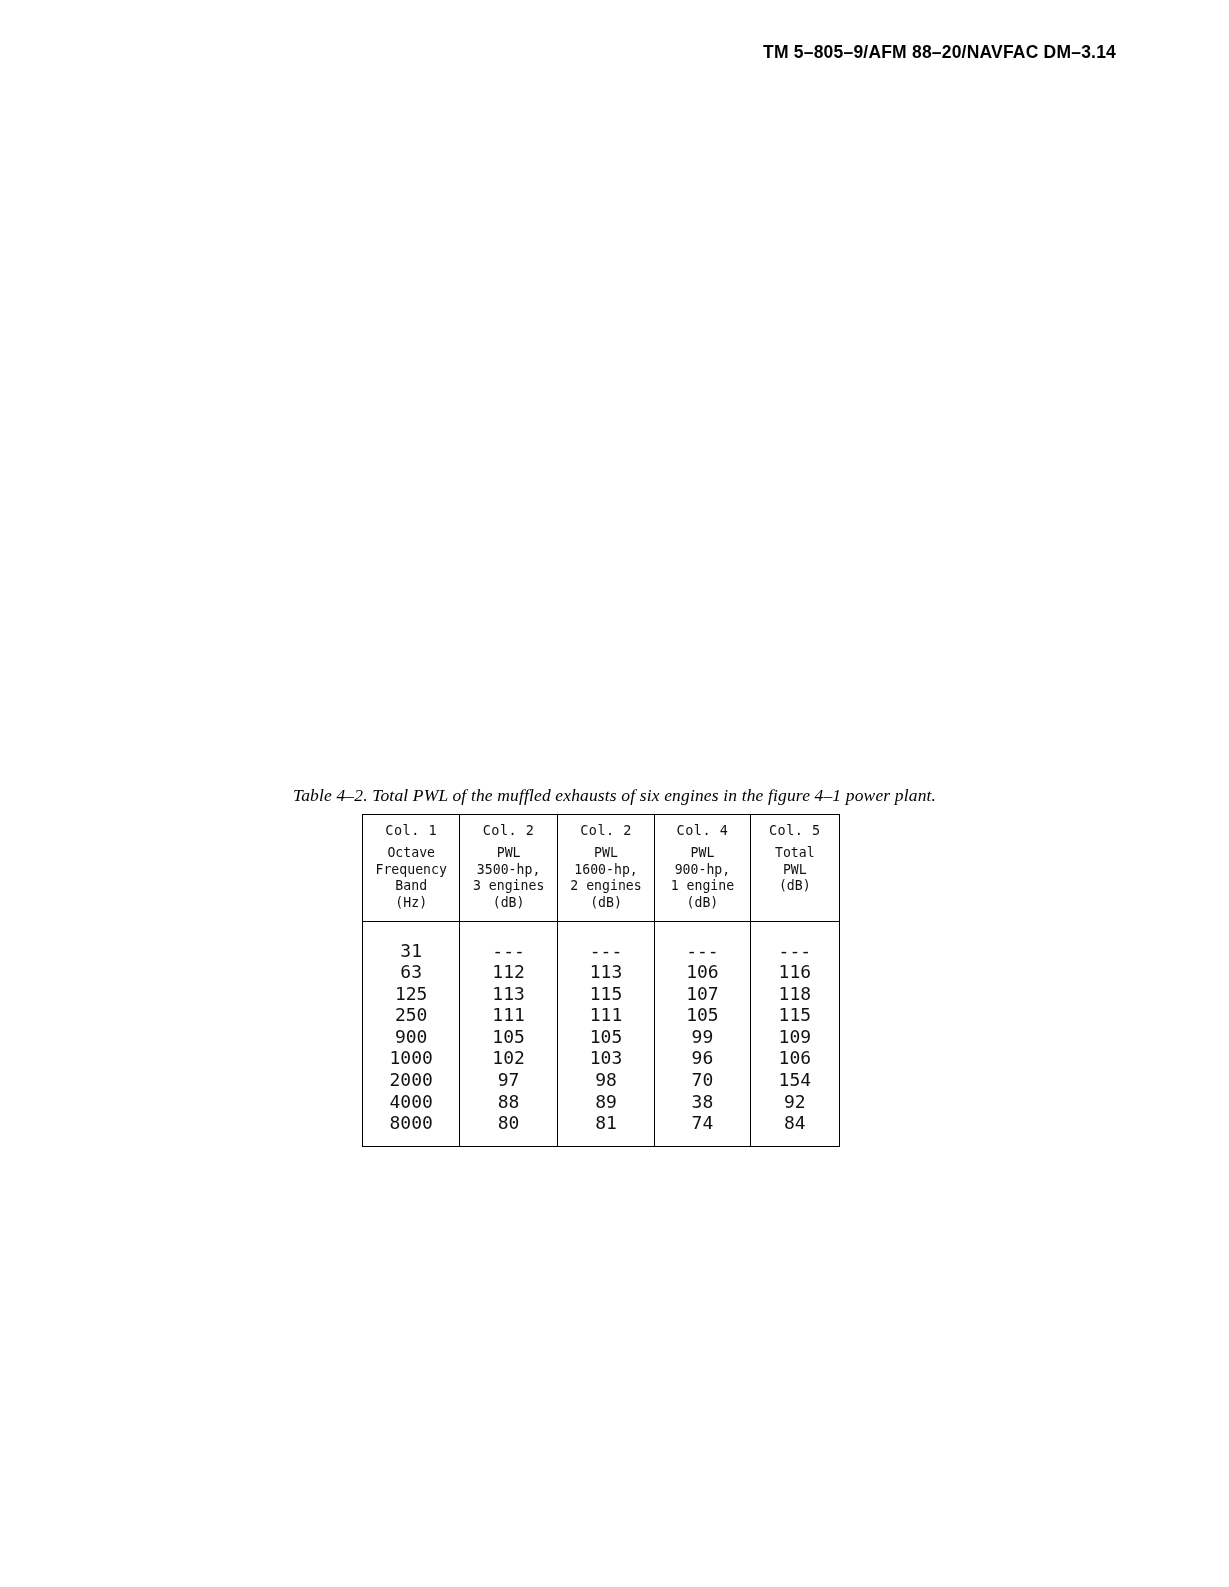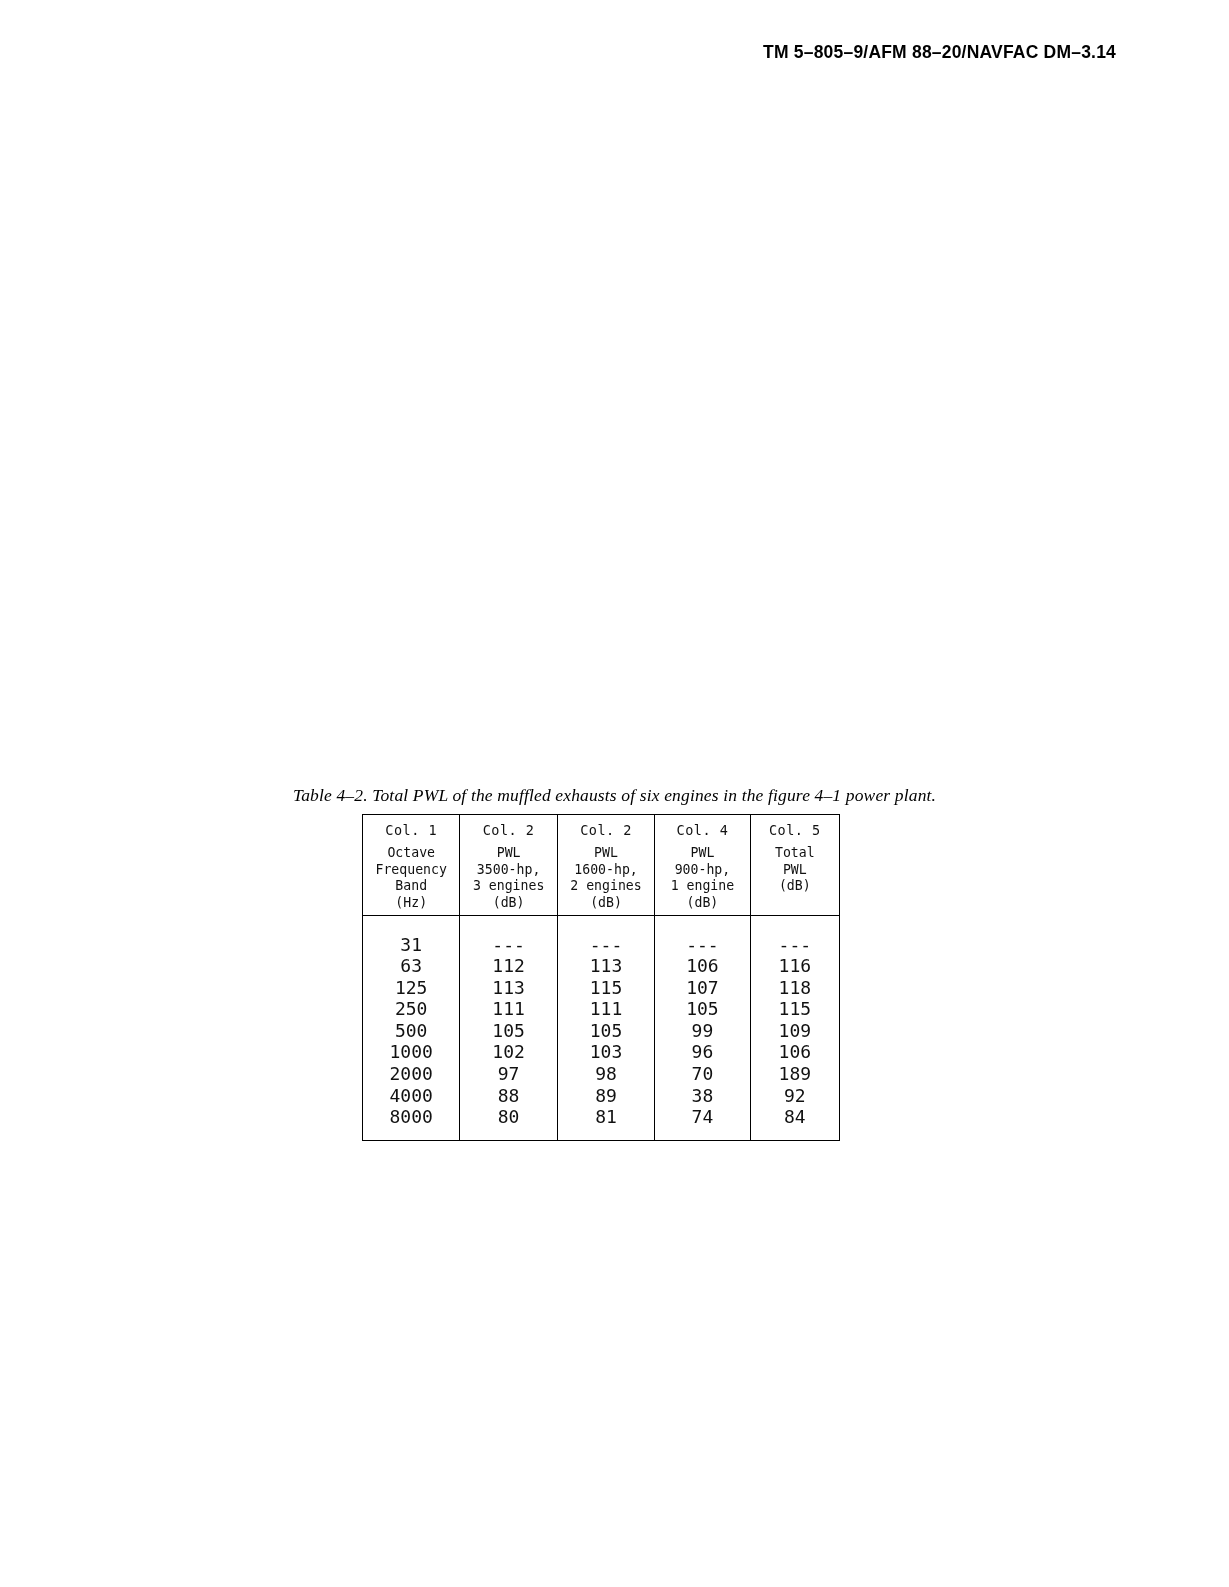--- a/index.html
+++ b/index.html
@@ -71,21 +71,21 @@
     border-left: 1.5px solid #000;
   }
 
   thead .colnum td {
     padding-top: 7px;
     padding-bottom: 7px;
     font-size: 13.5px;
     letter-spacing: 0.5px;
   }
   thead .colhead td {
-    padding-bottom: 3px;
+    padding-bottom: 9px;
     line-height: 1.26;
     font-size: 13.2px;
     white-space: pre-line;
   }
   thead tr.rule-row td {
     border-bottom: 1.5px solid #000;
     height: 0;
     line-height: 0;
     font-size: 0;
     padding: 0;
@@ -181,39 +181,39 @@
         <td class="c5 vr">118</td>
       </tr>
       <tr>
         <td class="c1">250</td>
         <td class="c2 vr">111</td>
         <td class="c3 vr">111</td>
         <td class="c4 vr">105</td>
         <td class="c5 vr">115</td>
       </tr>
       <tr>
-        <td class="c1">500</td>
+        <td class="c1">900</td>
         <td class="c2 vr">105</td>
         <td class="c3 vr">105</td>
         <td class="c4 vr">99</td>
         <td class="c5 vr">109</td>
       </tr>
       <tr>
         <td class="c1">1000</td>
         <td class="c2 vr">102</td>
         <td class="c3 vr">103</td>
         <td class="c4 vr">96</td>
         <td class="c5 vr">106</td>
       </tr>
       <tr>
         <td class="c1">2000</td>
         <td class="c2 vr">97</td>
         <td class="c3 vr">98</td>
         <td class="c4 vr">70</td>
-        <td class="c5 vr">189</td>
+        <td class="c5 vr">154</td>
       </tr>
       <tr>
         <td class="c1">4000</td>
         <td class="c2 vr">88</td>
         <td class="c3 vr">89</td>
         <td class="c4 vr">38</td>
         <td class="c5 vr">92</td>
       </tr>
       <tr class="last-body">
         <td class="c1">8000</td>

